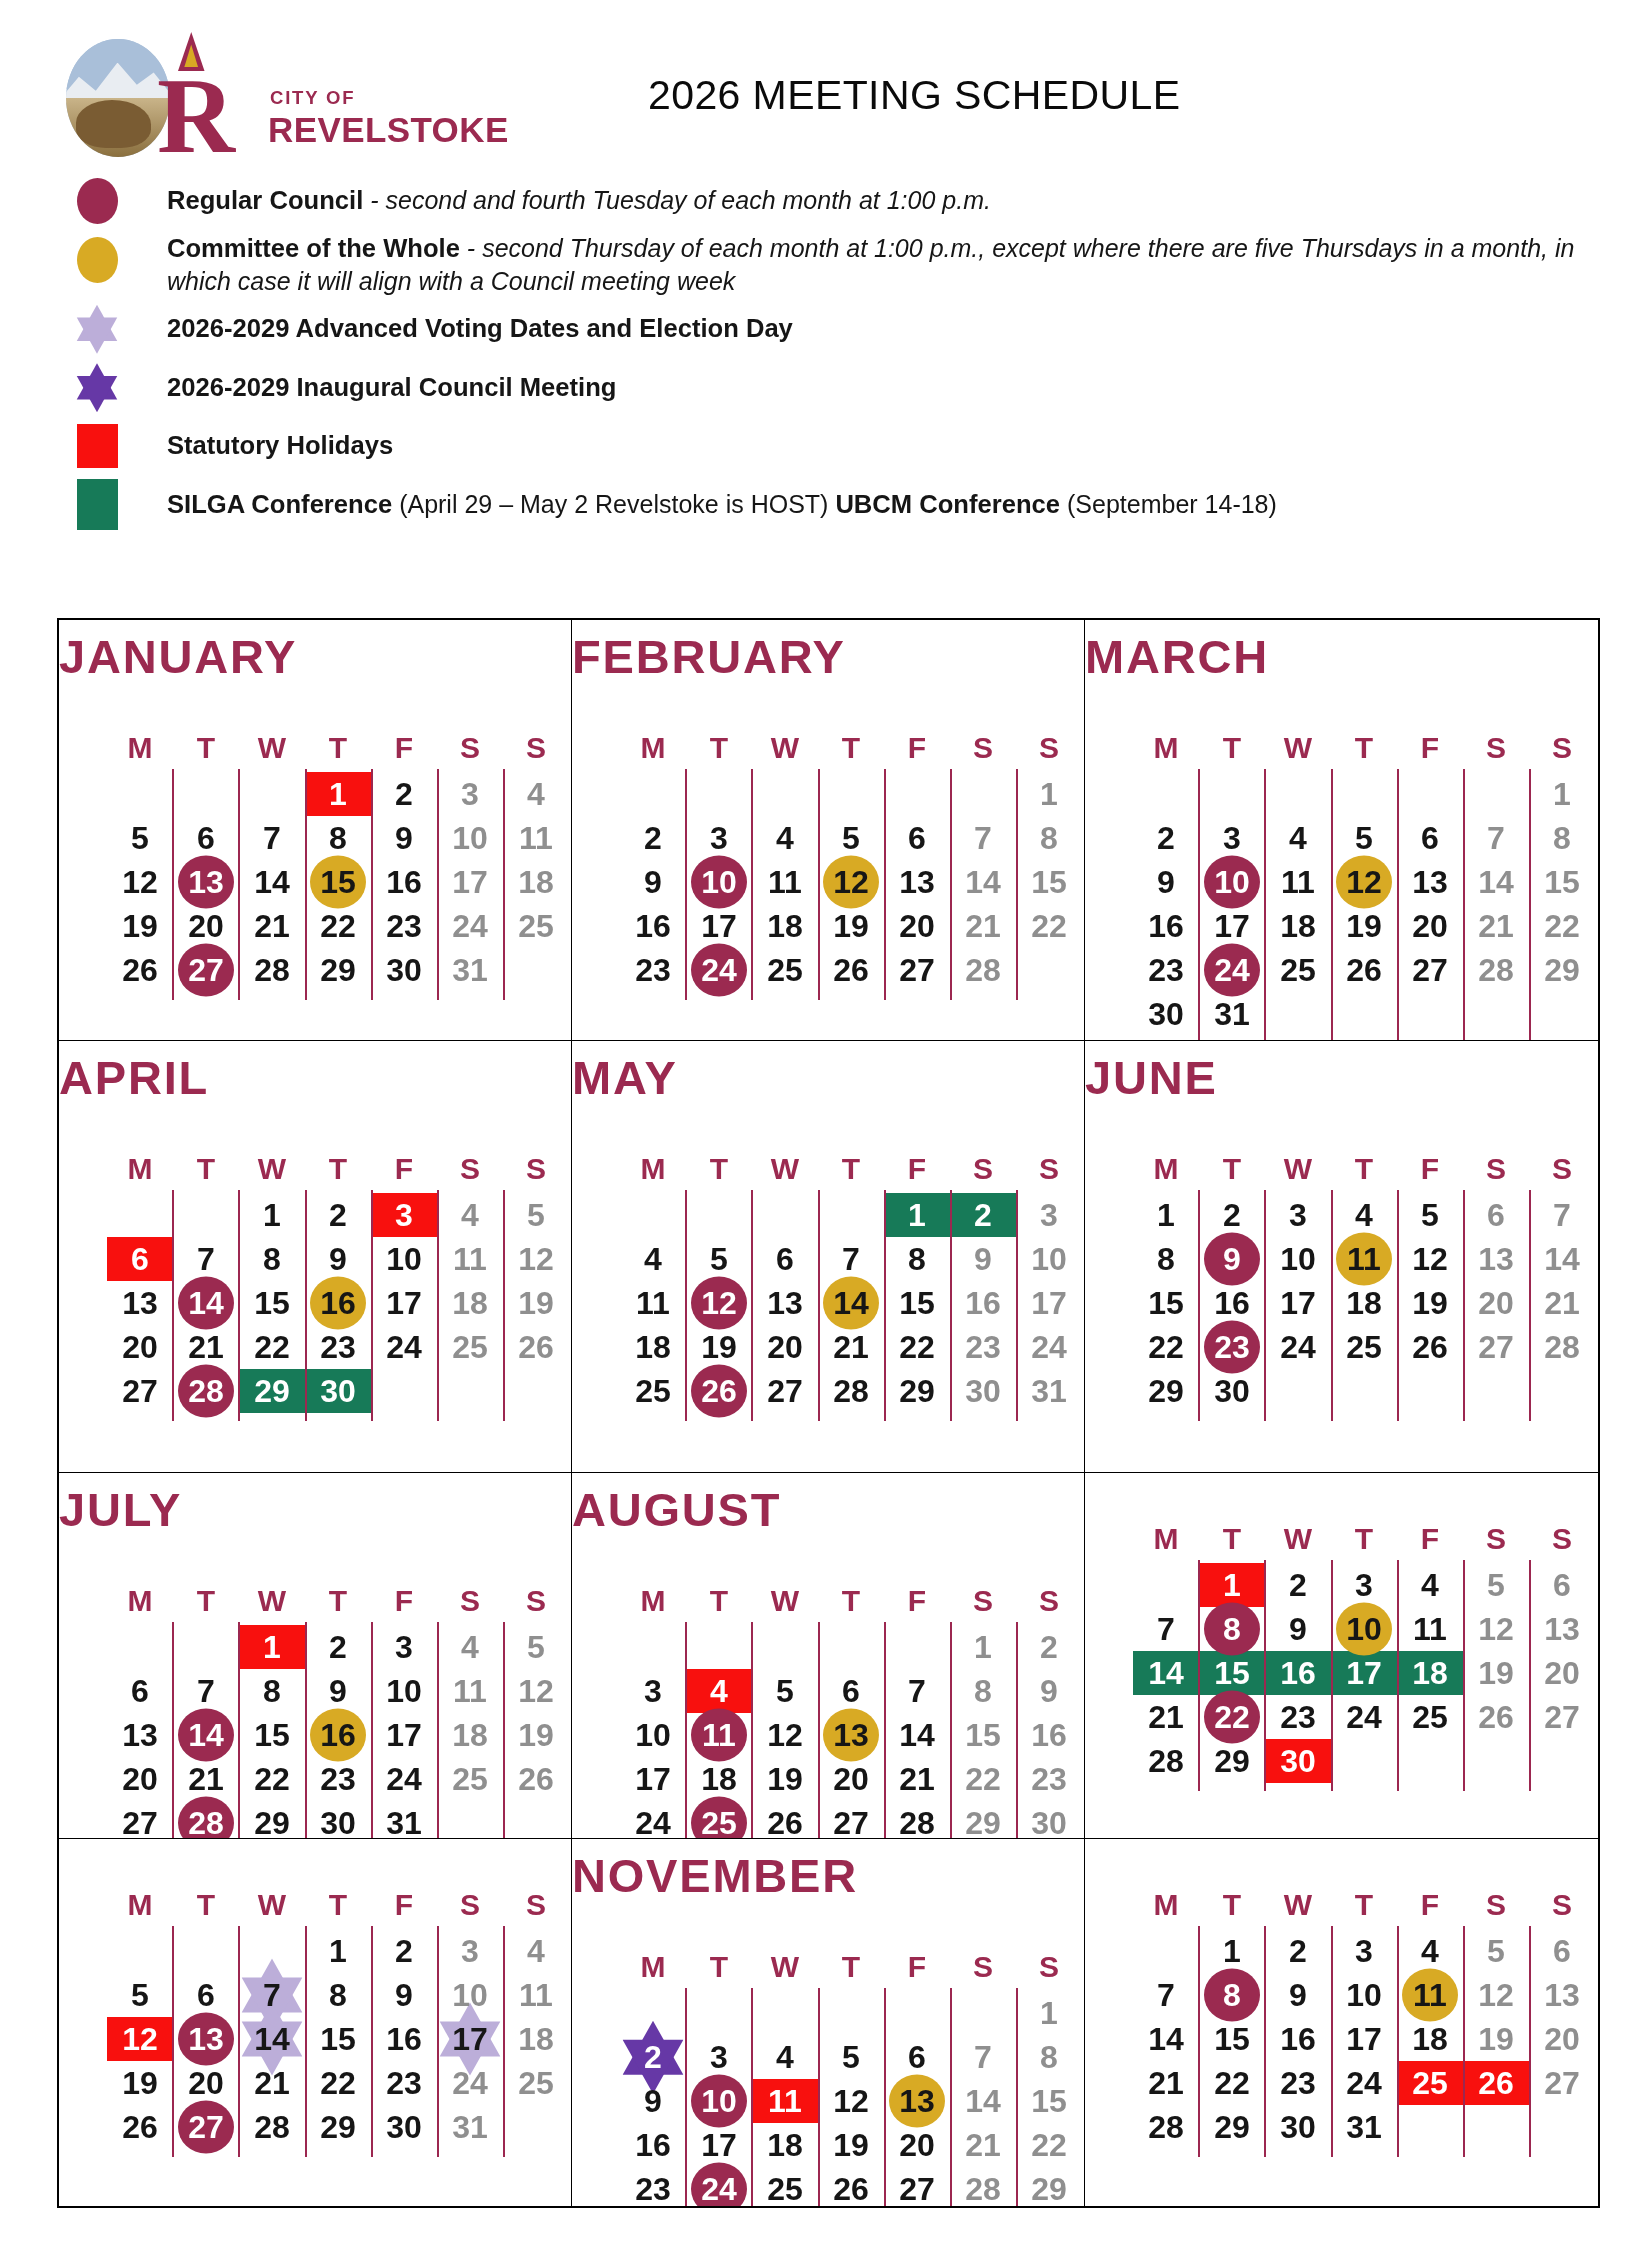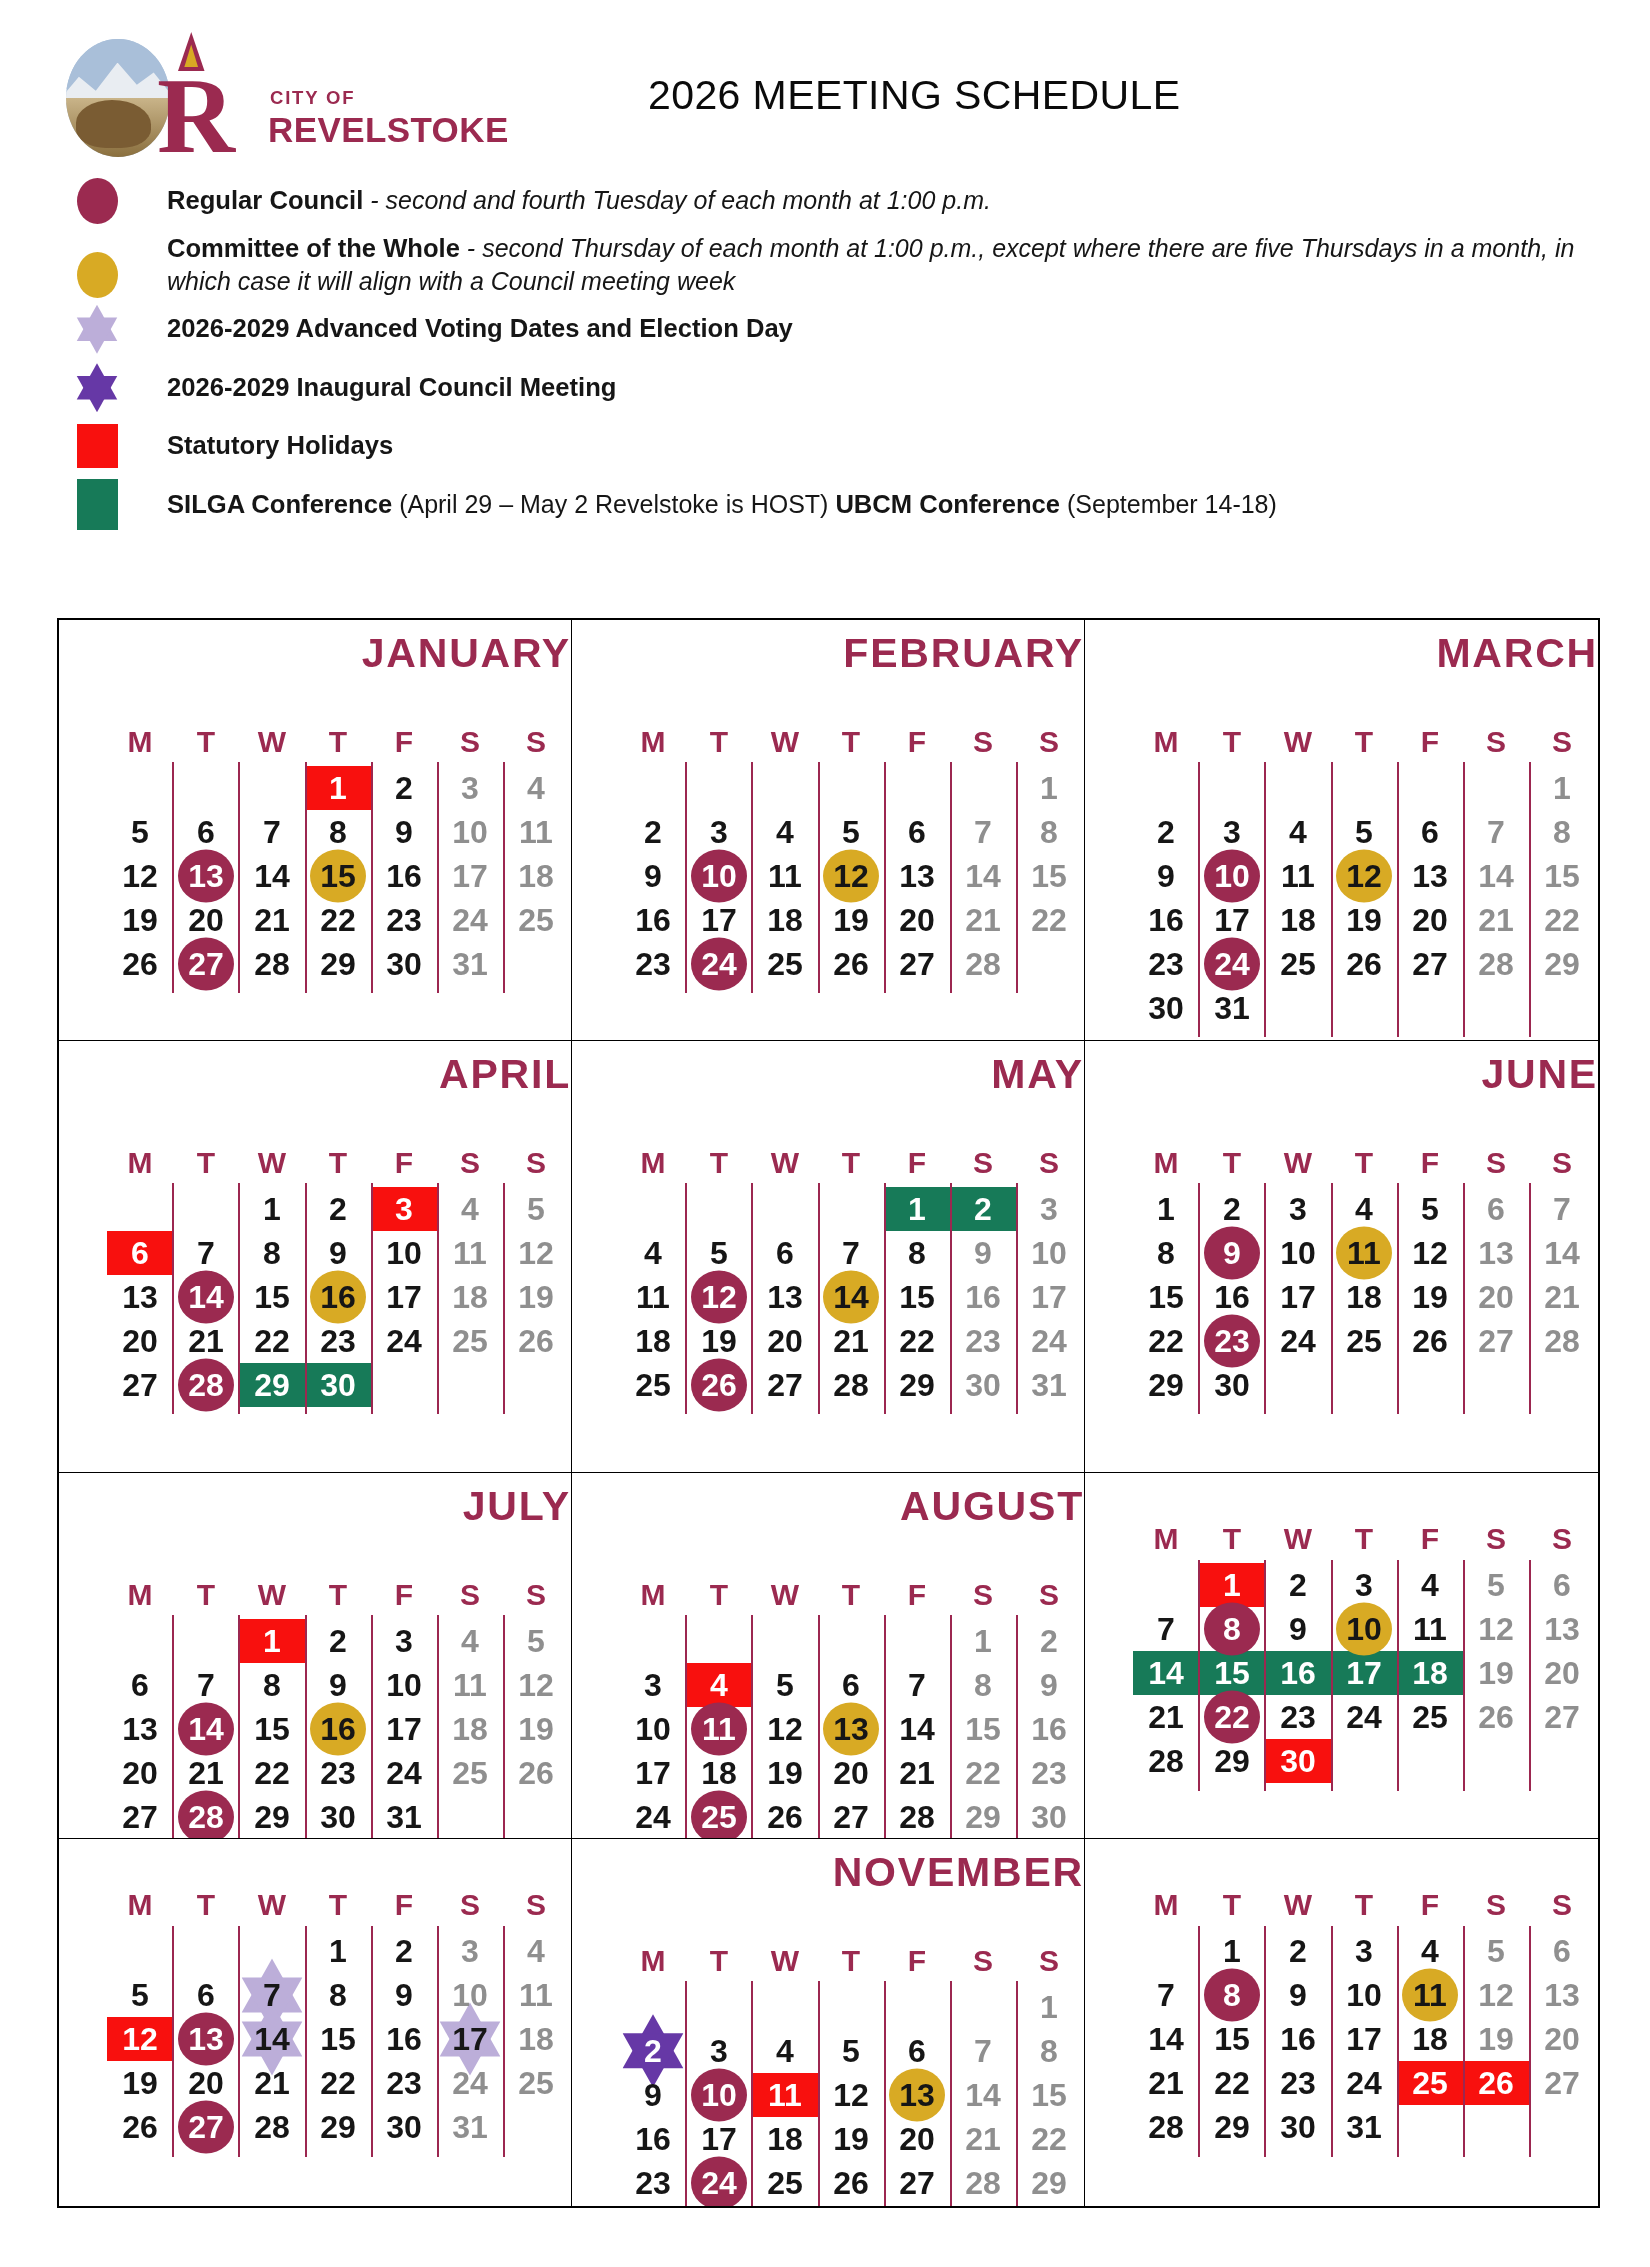--- a/index.html
+++ b/index.html
@@ -33,41 +33,41 @@
   .spire{position:absolute;left:116px;top:0px;width:26.5px;height:39px;background:var(--maroon);
     clip-path:polygon(50% 0,100% 100%,0 100%);}
   .spire::after{content:"";position:absolute;left:6.2px;top:12.4px;width:14px;height:23px;background:var(--gold);
     clip-path:polygon(50% 0,100% 100%,0 100%);}
   .city-of{position:absolute;left:208px;top:55px;font-size:18.5px;font-weight:700;letter-spacing:1.8px;color:var(--maroon);}
   .rev-name{position:absolute;left:206px;top:78px;font-size:35px;font-weight:800;letter-spacing:0.4px;color:var(--maroon);}
   .page-title{position:absolute;left:648px;top:72px;font-size:41px;font-weight:400;letter-spacing:0.4px;color:#0B0B0B;white-space:nowrap;}
   
   .legend{position:absolute;left:66px;top:173px;width:1535px;display:flex;flex-direction:column;gap:3.5px;}
   .lg-item{display:flex;align-items:center;min-height:55px;}
-  .lg-item.top{align-items:flex-end;}
+  .lg-item.top{align-items:flex-start;}
   .lg-marker-cell{width:62px;flex:0 0 62px;display:flex;justify-content:center;}
   .lg-text{margin-left:39px;font-size:25px;max-width:1420px;line-height:1.32;}
   .lg-label{font-weight:700;font-size:25.6px;}
   .lg-desc{font-size:25px;}
   .lg-desc.it{font-style:italic;}
   .mk-circle{width:41px;height:46px;border-radius:50%;}
   .mk-square{width:41px;height:44px;}
   .mk-square.tall{height:51px;}
   .mk-star{position:relative;width:46px;height:51px;}
   .mk-star::before,.mk-star::after{content:"";position:absolute;inset:0;background:var(--c);}
   .mk-star::before{clip-path:polygon(50% 2%,94% 73%,6% 73%);}
   .mk-star::after{clip-path:polygon(50% 98%,6% 27%,94% 27%);}
   
   #months{position:absolute;left:57px;top:618px;display:grid;
     grid-template-columns:repeat(3,513px);grid-template-rows:421px 432px 366px 367px;
     border:2.6px solid #000;}
   .month{position:relative;border-right:1.8px solid #000;border-bottom:1.8px solid #000;overflow:hidden;background:#fff;}
   .month:nth-child(3n){border-right:none;}
   .month:nth-child(n+10){border-bottom:none;}
-  .month-title{margin-top:10.6px;text-align:right;font-size:41px;font-weight:800;letter-spacing:1.8px;color:var(--maroon);line-height:1.1;}
+  .month-title{margin-top:10.6px;text-align:left;font-size:47px;font-weight:800;letter-spacing:1.8px;color:var(--maroon);line-height:1.1;}
   .dow{display:grid;grid-template-columns:repeat(7,66px);margin-left:48px;margin-top:49px;}
   .dow span{text-align:center;font-size:30px;font-weight:700;color:var(--maroon);}
   .dates{position:relative;display:grid;grid-template-columns:repeat(7,66px);grid-auto-rows:44px;margin-left:48px;margin-top:7px;}
   .dc{position:relative;display:flex;align-items:center;justify-content:center;}
   .dc .num{position:relative;z-index:4;font-size:32px;font-weight:600;color:var(--ink);line-height:1;}
   .dc .num.wk{color:var(--wk);}
   .dc .num.wt{color:#fff;}
   .dc.bg-holiday{background:var(--red);}
   .dc.bg-conf{background:var(--green);}
   .vline{position:absolute;width:1.8px;background:var(--line-maroon);z-index:2;top:-3.5px;}

